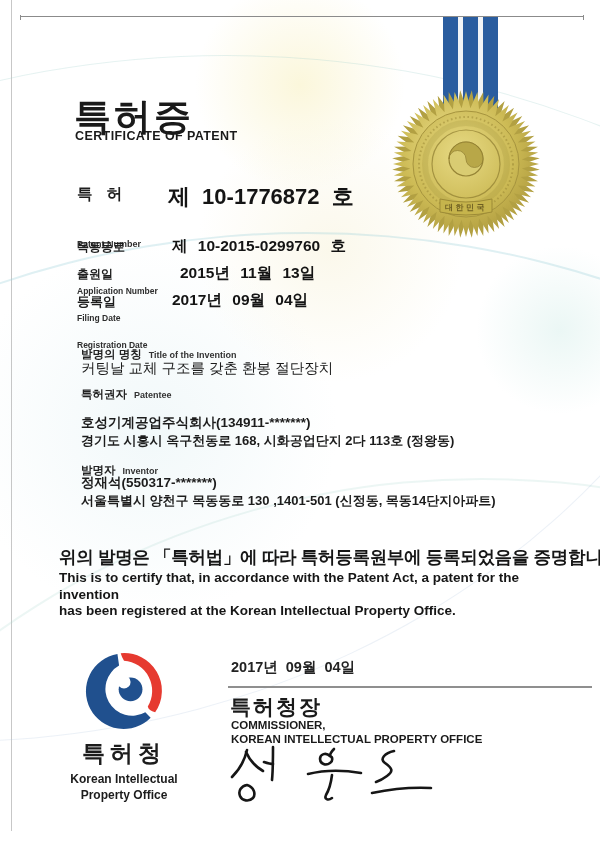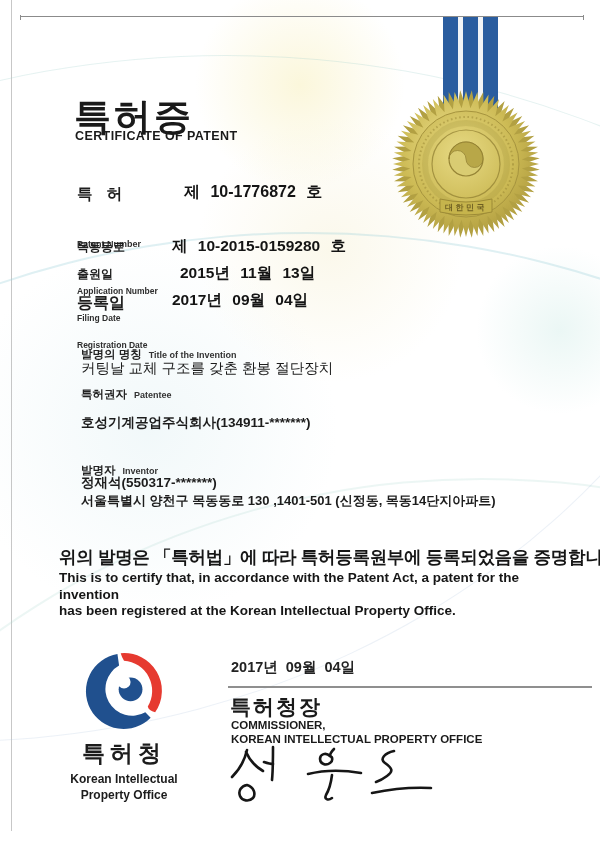--- a/index.html
+++ b/index.html
@@ -39,28 +39,28 @@
   
   .title-ko{left:74px; top:92px;  font-size:37px; font-weight:bold; letter-spacing:3px; color:#1a1a1a;}
   .title-en{left:75px; top:129px; font-size:12.5px; font-weight:bold; letter-spacing:0.4px; color:#1a1a1a;}
 
   
   .lab-ko{font-weight:bold; color:#1d1d1d; white-space:nowrap;}
   .lab-en{font-size:9px; font-weight:bold; color:#2e2e2e; white-space:nowrap;margin-top:34px;}
   .val{font-weight:bold; color:#141414; word-spacing:6px; white-space:nowrap;}
   .f-pat-ko{left:77px; top:184px; font-size:15.5px; letter-spacing:5px;}
   .f-pat-en{left:77px; top:205px;}
-  .f-pat-v {left:184px; top:182px; font-size:16px;}
+  .f-pat-v {left:168px; top:182px; font-size:22px;}
   .f0-ko{left:77px; top:239px; font-size:12px;}
   .f0-en{left:77px; top:252px; font-size:8.5px;}
   .f0-v {left:172px; top:236px; font-size:15.5px;}
   .f1-ko{left:77px; top:266px; font-size:12px;}
   .f1-en{left:77px; top:279px; font-size:8.5px;}
   .f1-v {left:180px; top:263px; font-size:15.5px;}
-  .f2-ko{left:77px; top:293px; font-size:16px;}
+  .f2-ko{left:77px; top:293px; font-size:13px;}
   .f2-en{left:77px; top:306px; font-size:8.5px;}
   .f2-v {left:172px; top:290px; font-size:15.5px;}
 
   
   .sec{white-space:nowrap;}
   .sec .k{font-size:11.5px; font-weight:bold; color:#222;}
   .sec .e{font-size:9px; font-weight:bold; color:#333; margin-left:7px;}
   .sec-inv{left:81px; top:344px;}
   .inv-title{left:81px; top:359px; font-size:14.5px; font-weight:normal; white-space:nowrap;}
   .sec-patentee{left:81px; top:384px;}
@@ -127,39 +127,40 @@
 
   <div class="abs title-ko">특허증</div>
   <div class="abs title-en">CERTIFICATE OF PATENT</div>
 
   <div class="abs lab-ko f-pat-ko">특 허</div>
   <div class="abs lab-en f-pat-en">Patent Number</div>
   <div class="abs val f-pat-v">제 10-1776872 호</div>
 
   <div class="abs lab-ko f0-ko">목동동로</div>
   <div class="abs lab-en f0-en">Application Number</div>
-  <div class="abs val f0-v">제 10-2015-0159280 호</div>
+  <div class="abs val f0-v">제 10-2015-0299760 호</div>
 
   <div class="abs lab-ko f1-ko">출원일</div>
   <div class="abs lab-en f1-en">Filing Date</div>
   <div class="abs val f1-v">2015년 11월 13일</div>
 
   <div class="abs lab-ko f2-ko">등록일</div>
   <div class="abs lab-en f2-en">Registration Date</div>
   <div class="abs val f2-v">2017년 09월 04일</div>
 
   <div class="abs sec sec-inv">
     <span class="k">발명의 명칭</span><span class="e">Title of the Invention</span>
   </div>
   <div class="abs inv-title">커팅날 교체 구조를 갖춘 환봉 절단장치</div>
 
   <div class="abs sec sec-patentee">
     <span class="k">특허권자</span><span class="e">Patentee</span>
   </div>
   <div class="abs patentee-name">호성기계공업주식회사(134911-*******)</div>
+  <div class="abs patentee-addr">경기도 시흥시 옥구천동로 168, 시화공업단지 2다 113호 (정왕동)</div>
 
   <div class="abs sec sec-inventor">
     <span class="k">발명자</span><span class="e">Inventor</span>
   </div>
   <div class="abs inventor-name">정재석(550317-*******)</div>
   <div class="abs inventor-addr">서울특별시 양천구 목동동로 130 ,1401-501 (신정동, 목동14단지아파트)</div>
 
   <div class="abs st-ko">위의 발명은 「특허법」에 따라 특허등록원부에 등록되었음을 증명합니다.</div>
   <div class="abs st-en">
     <div>This is to certify that, in accordance with the Patent Act, a patent for the invention</div>

